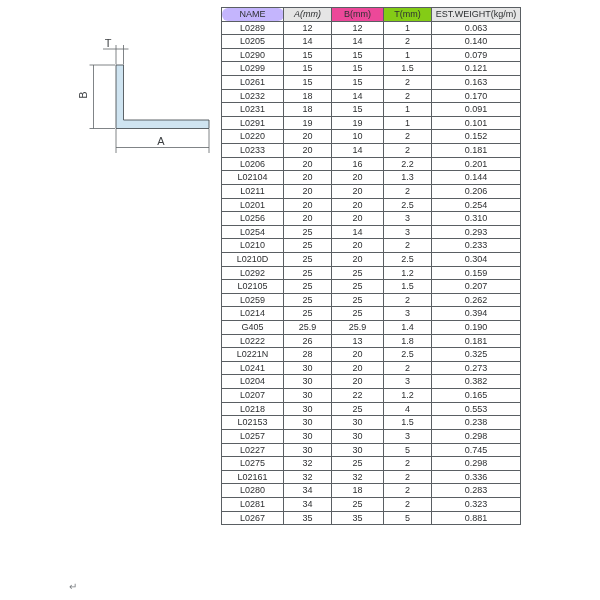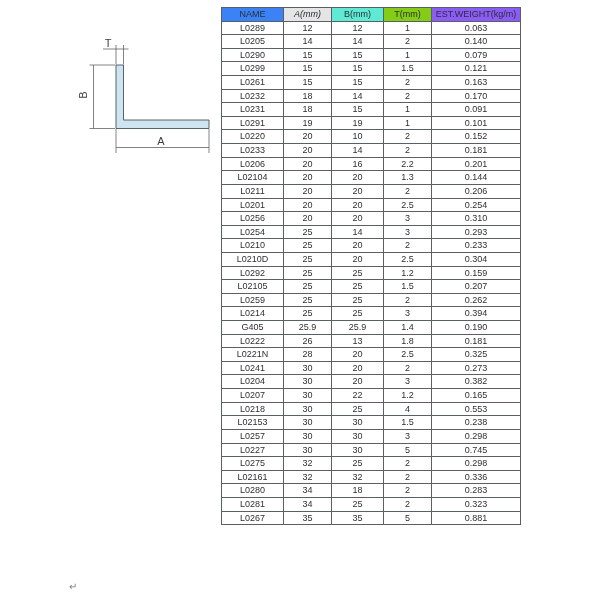--- a/index.html
+++ b/index.html
@@ -89,25 +89,25 @@
 <table class="spec-table">
   <colgroup>
     <col style="width:62px">
     <col style="width:48px">
     <col style="width:52px">
     <col style="width:48px">
     <col style="width:89px">
   </colgroup>
   <thead>
     <tr>
-        <th style="background: #3b82f6;">NAME</th>
+        <th style="background: #c4b5fd; border-radius: 6px;">NAME</th>
         <th style="background: #e5e5e5; font-style: italic;">A(mm)</th>
-        <th style="background: #5eead4;">B(mm)</th>
+        <th style="background: #ec4899;">B(mm)</th>
         <th style="background: #84cc16;">T(mm)</th>
-        <th style="background: #8b5cf6;">EST.WEIGHT(kg/m)</th>
+        <th style="background: #e5e5e5;">EST.WEIGHT(kg/m)</th>
       </tr>
   </thead>
   <tbody>
       <tr>
         <td>L0289</td>
         <td>12</td>
         <td>12</td>
         <td>1</td>
         <td>0.063</td>
       </tr>

